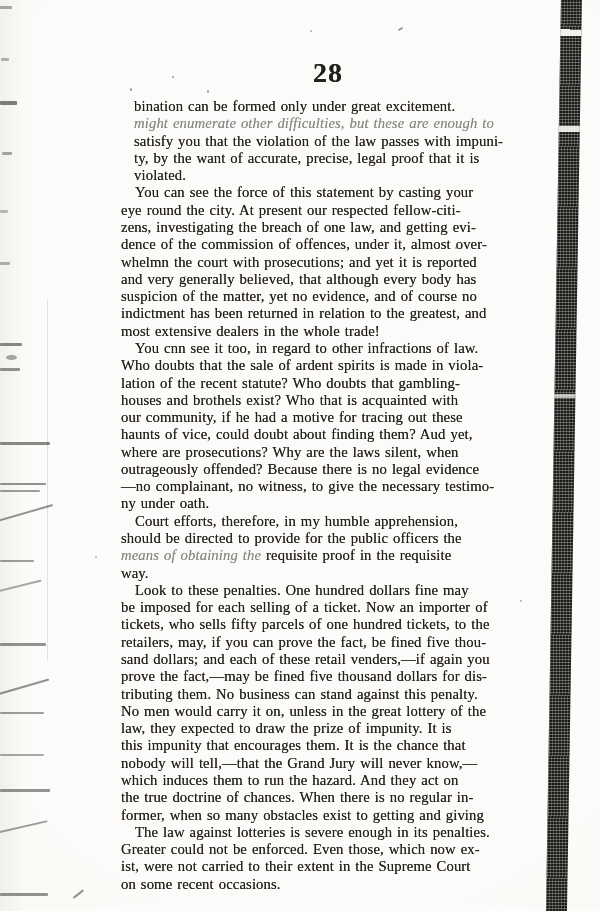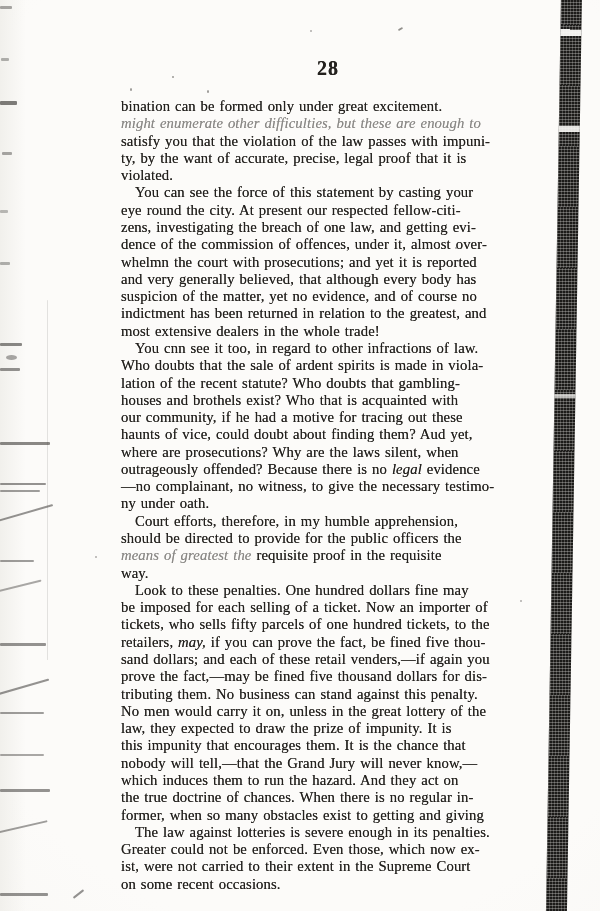--- a/index.html
+++ b/index.html
@@ -10,34 +10,34 @@
     font-family:"Liberation Serif","DejaVu Serif",serif;
   }
   .scan-page{
     position:absolute;inset:0;
     background:
       linear-gradient(90deg, #f1f0ec 0px, rgba(241,240,236,0) 26px),
       radial-gradient(130% 105% at 52% 45%, #fcfbf9 55%, #f5f4f0 100%);
   }
   .page-number{
     position:absolute;left:122px;top:57px;width:412px;
-    text-align:center;font-size:20px;font-weight:bold;
+    text-align:center;font-size:28px;font-weight:bold;
     letter-spacing:1px;color:#23211e;
     text-shadow:0 0 0.6px rgba(30,28,25,0.8);
   }
   .text-block{
     position:absolute;left:121px;top:98px;width:420px;
     font-size:14.7px;line-height:17.28px;color:#23211e;
     letter-spacing:0.12px;word-spacing:1.1px;
     text-shadow:0 0 0.5px rgba(32,30,26,0.75);
   }
   .para{margin:0;text-indent:14px;white-space:pre-line;}
-  .para.no-indent{text-indent:0;}
+  .para.no-indent{text-indent:0;margin-left:13px;}
   .faded{opacity:0.52;filter:blur(0.4px);font-style:italic;}
-  .em{font-style:italic;}
+  .em{}
   .right-band{
     position:absolute;left:561px;top:-6px;width:21px;height:930px;
     transform:rotate(0.94deg);transform-origin:top left;
     background:
       linear-gradient(180deg,
         transparent 0 3.8%, rgba(250,249,246,0.95) 3.8% 4.5%,
         transparent 4.5% 14.2%, rgba(250,249,246,0.9) 14.2% 14.8%,
         transparent 14.8% 43%, rgba(250,249,246,0.7) 43% 43.4%,
         transparent 43.4% 100%),
       repeating-linear-gradient(0deg, rgba(246,245,242,0.30) 0 1px, rgba(0,0,0,0) 1px 3px),
@@ -74,21 +74,21 @@
 lation of the recent statute?  Who doubts that gambling-
 houses and brothels exist?  Who that is acquainted with
 our community, if he had a motive for tracing out these
 haunts of vice, could doubt about finding them?  Aud yet,
 where are prosecutions?  Why are the laws silent, when
 outrageously offended?  Because there is no </span><span class="em">legal</span><span> evidence
 —no complainant, no witness, to give the necessary testimo-
 ny under oath.</span></p>
     <p class="para"><span>Court efforts, therefore, in my humble apprehension,
 should be directed to provide for the public officers the
-</span><span class="faded">means of greatest the</span><span> requisite proof in the requisite
+</span><span class="faded">means of obtaining the</span><span> requisite proof in the requisite
 way.</span></p>
     <p class="para"><span>Look to these penalties.  One hundred dollars fine may
 be imposed for each selling of a ticket.  Now an importer of
 tickets, who sells fifty parcels of one hundred tickets, to the
 retailers, </span><span class="em">may,</span><span> if you can prove the fact, be fined five thou-
 sand dollars; and each of these retail venders,—if again you
 prove the fact,—may be fined five thousand dollars for dis-
 tributing them.  No business can stand against this penalty.
 No men would carry it on, unless in the great lottery of the
 law, they expected to draw the prize of impunity.  It is

